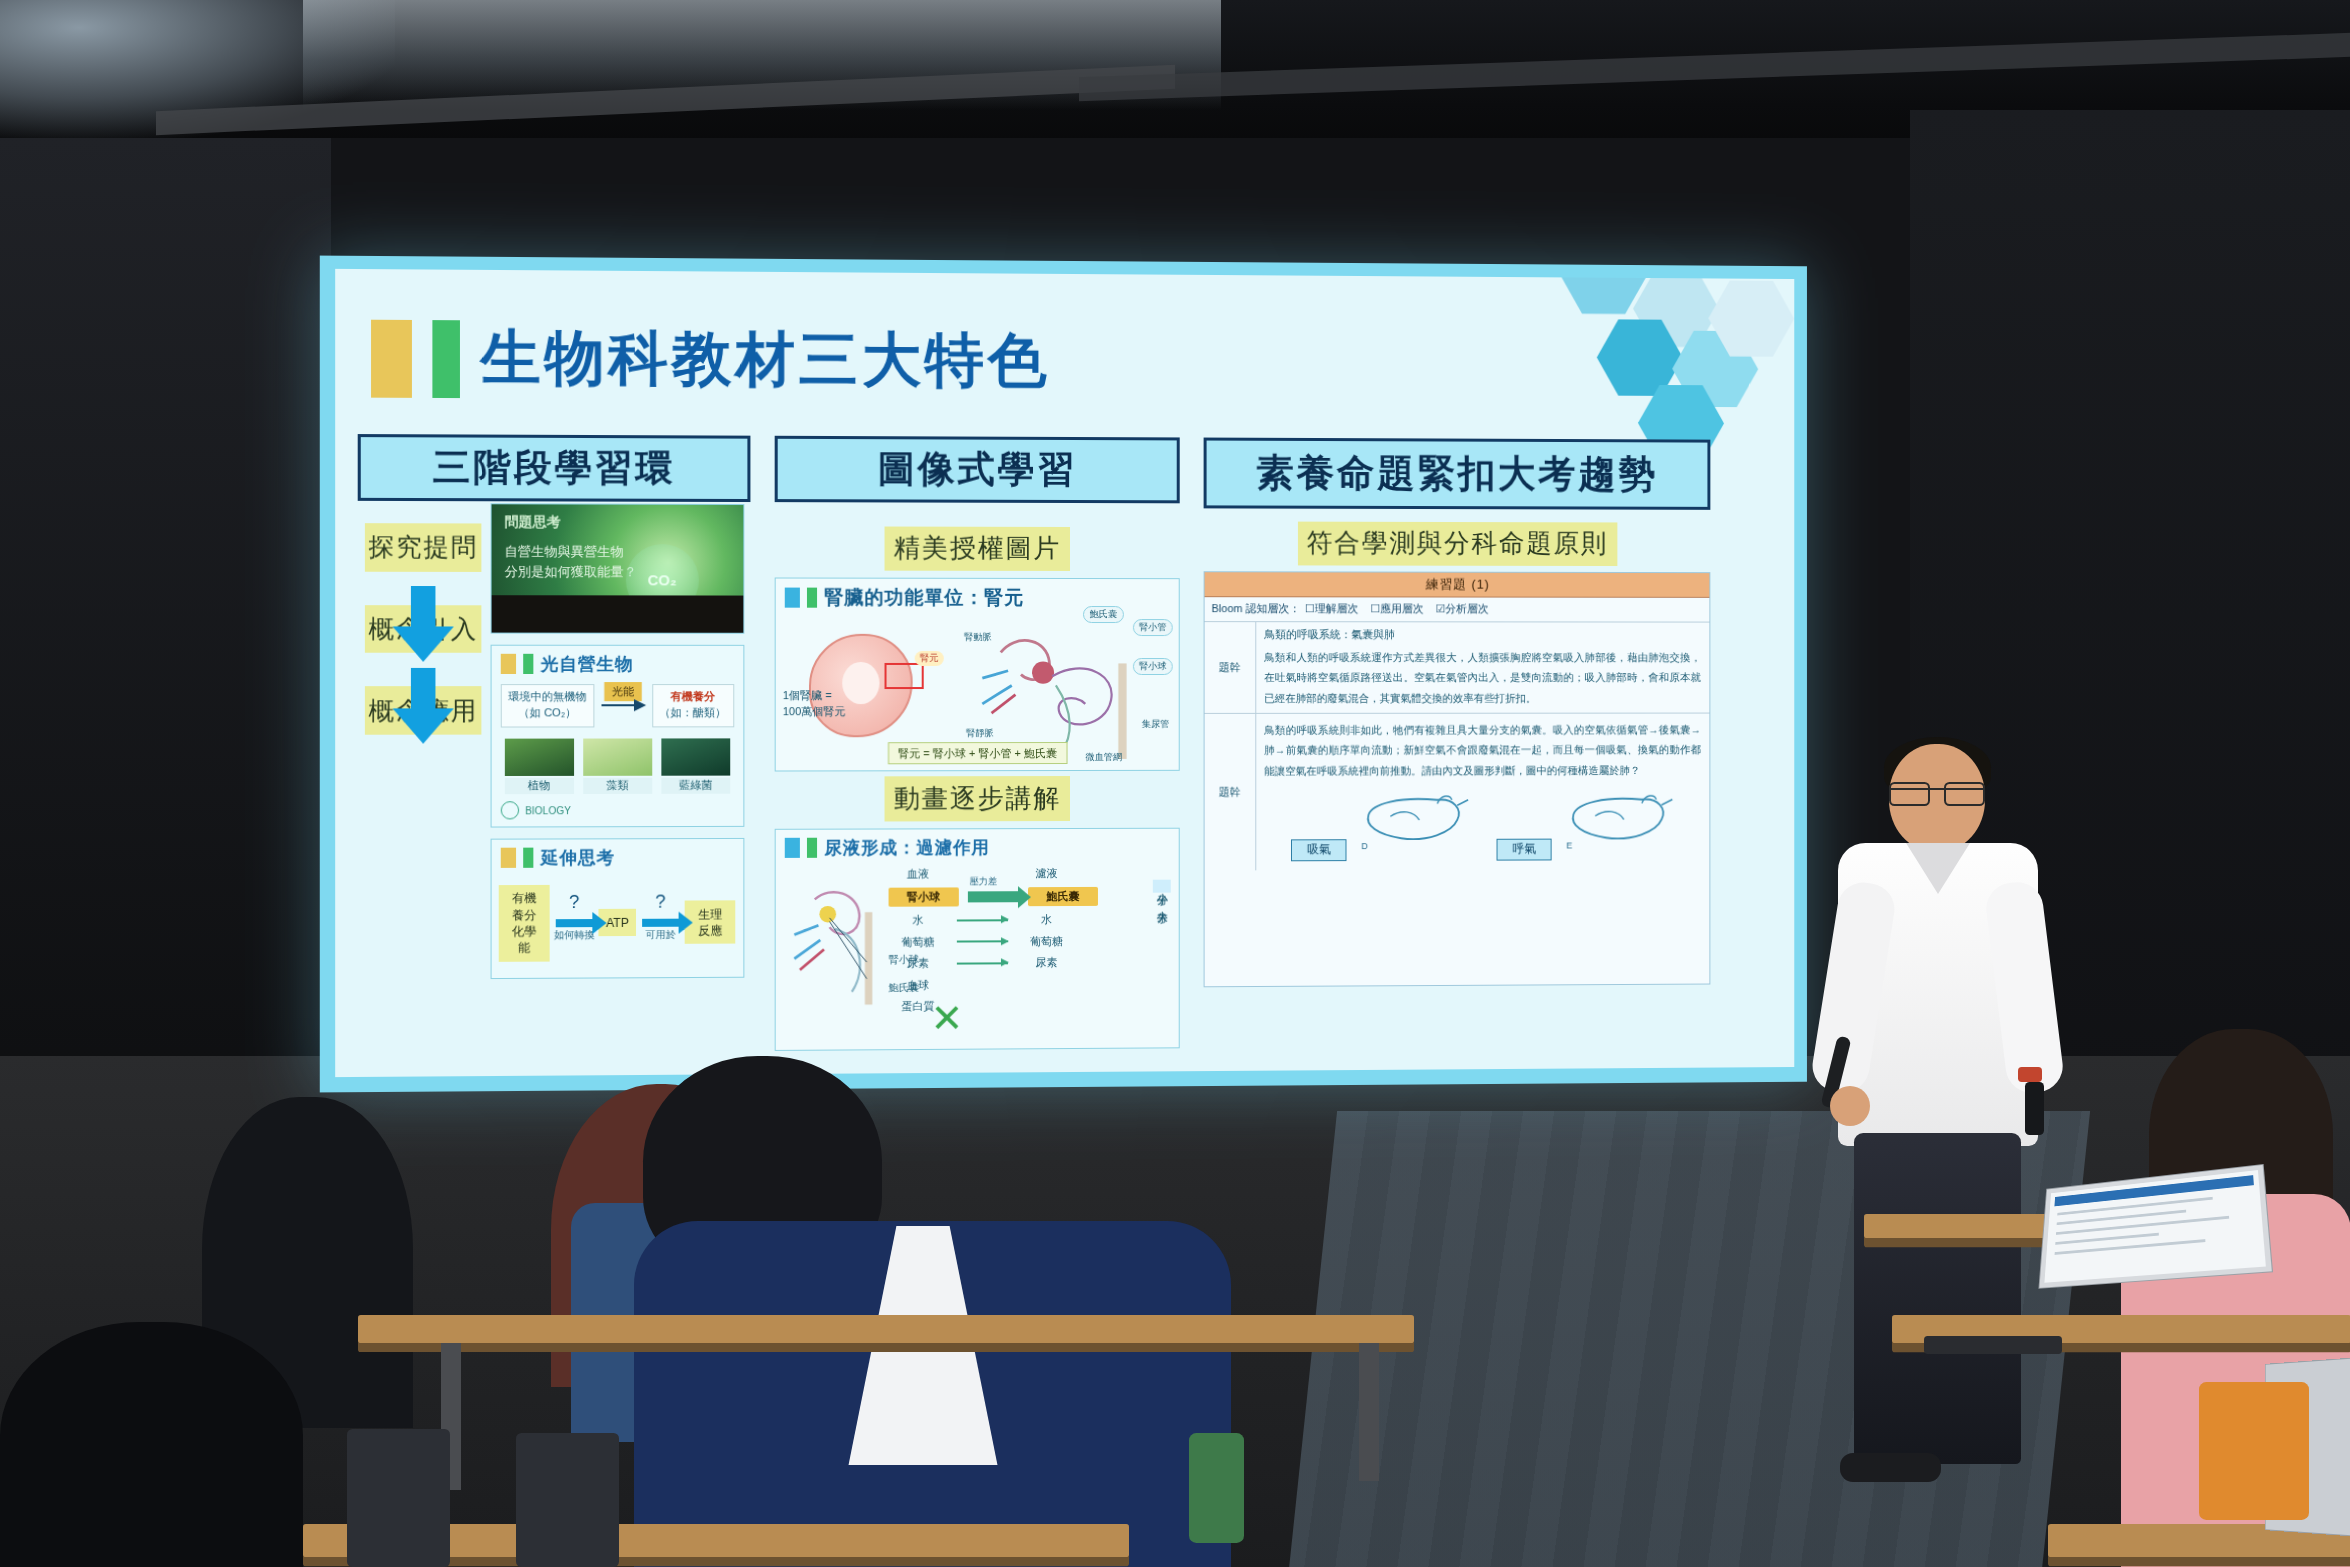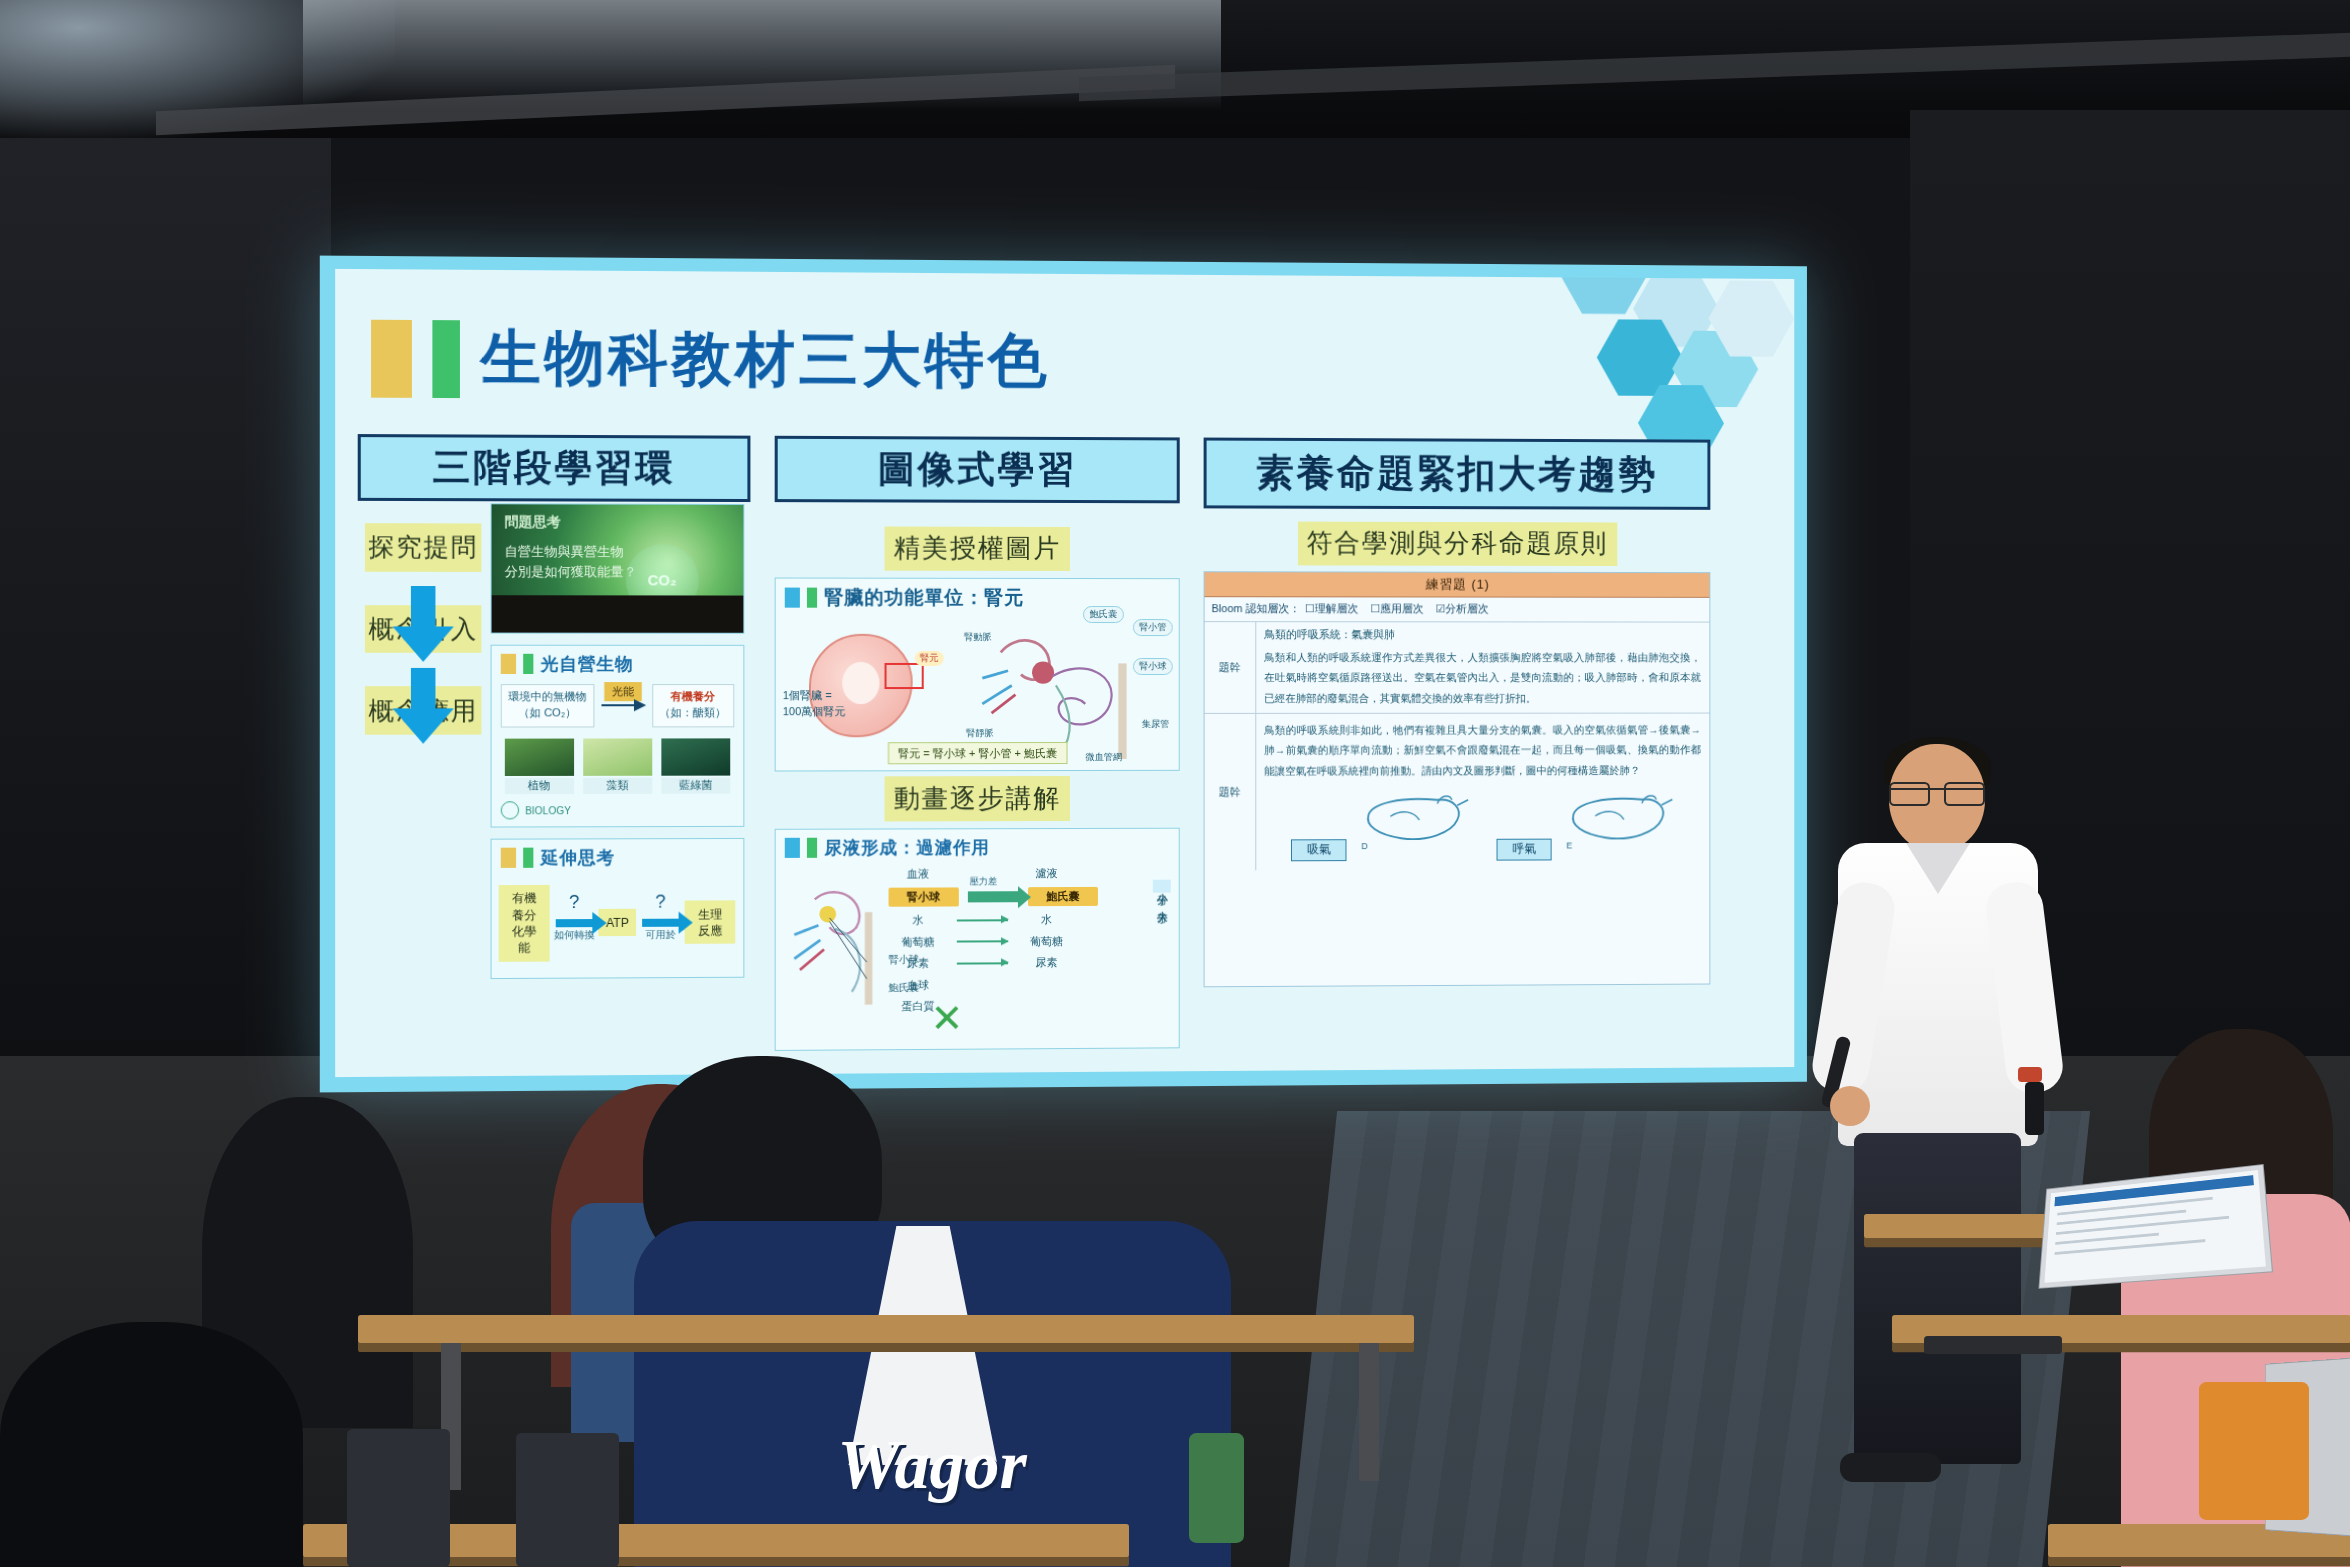--- a/index.html
+++ b/index.html
@@ -522,23 +522,20 @@
   <div class="silh" style="left:202px;top:1097px;width:211px;height:331px;background:#14161a;"></div>
   <div class="silh" style="left:551px;top:1084px;width:220px;height:303px;background:#5a2f28;border-radius:48% 48% 0 0;"></div>
   <div class="silh" style="left:571px;top:1203px;width:202px;height:239px;background:#2f4f7a;border-radius:24px 24px 0 0;"></div>
   <div class="silh" style="left:0px;top:1322px;width:303px;height:248px;background:#0c0d10;"></div>
   <div class="silh" style="left:2149px;top:1029px;width:184px;height:230px;background:#241c18;"></div>
   <div class="silh" style="left:2121px;top:1194px;width:230px;height:377px;background:#e8a2a6;border-radius:37px 37px 0 0;"></div>
 
   <div style="position:absolute;left:643px;top:1056px;width:239px;height:220px;background:#16171b;border-radius:48% 48% 36% 36%;"></div>
   <div style="position:absolute;left:634px;top:1221px;width:597px;height:349px;background:#1b2f5e;border-radius:64px 64px 0 0;"></div>
   <div style="position:absolute;left:790px;top:1226px;width:266px;height:239px;background:#f2f3f5;clip-path:polygon(40% 0,60% 0,78% 100%,22% 100%);"></div>
-  <div style="position:absolute;left:707px;top:1414px;width:450px;height:101px;display:flex;align-items:center;justify-content:center;
-              color:#ffffff;font-size:70px;font-style:italic;font-weight:700;font-family:'Liberation Serif',serif;
-              text-shadow:2.8px 2.8px 0 #14254a;">Wagor</div>
 
   <div class="desk" style="left:358px;top:1315px;width:1056px;height:27.5px;"></div>
   <div class="desk" style="left:303px;top:1524px;width:826px;height:33px;"></div>
   <div class="deskleg" style="left:441px;top:1343px;width:20px;height:147px;"></div>
   <div class="deskleg" style="left:1359px;top:1343px;width:20px;height:138px;"></div>
   <div class="chair" style="left:347px;top:1429px;width:103px;height:138px;"></div>
   <div class="chair" style="left:516px;top:1433px;width:103px;height:134px;"></div>
 
   <div class="desk" style="left:1864px;top:1214px;width:321px;height:24px;"></div>
   <div class="desk" style="left:1892px;top:1315px;width:459px;height:27.5px;"></div>

